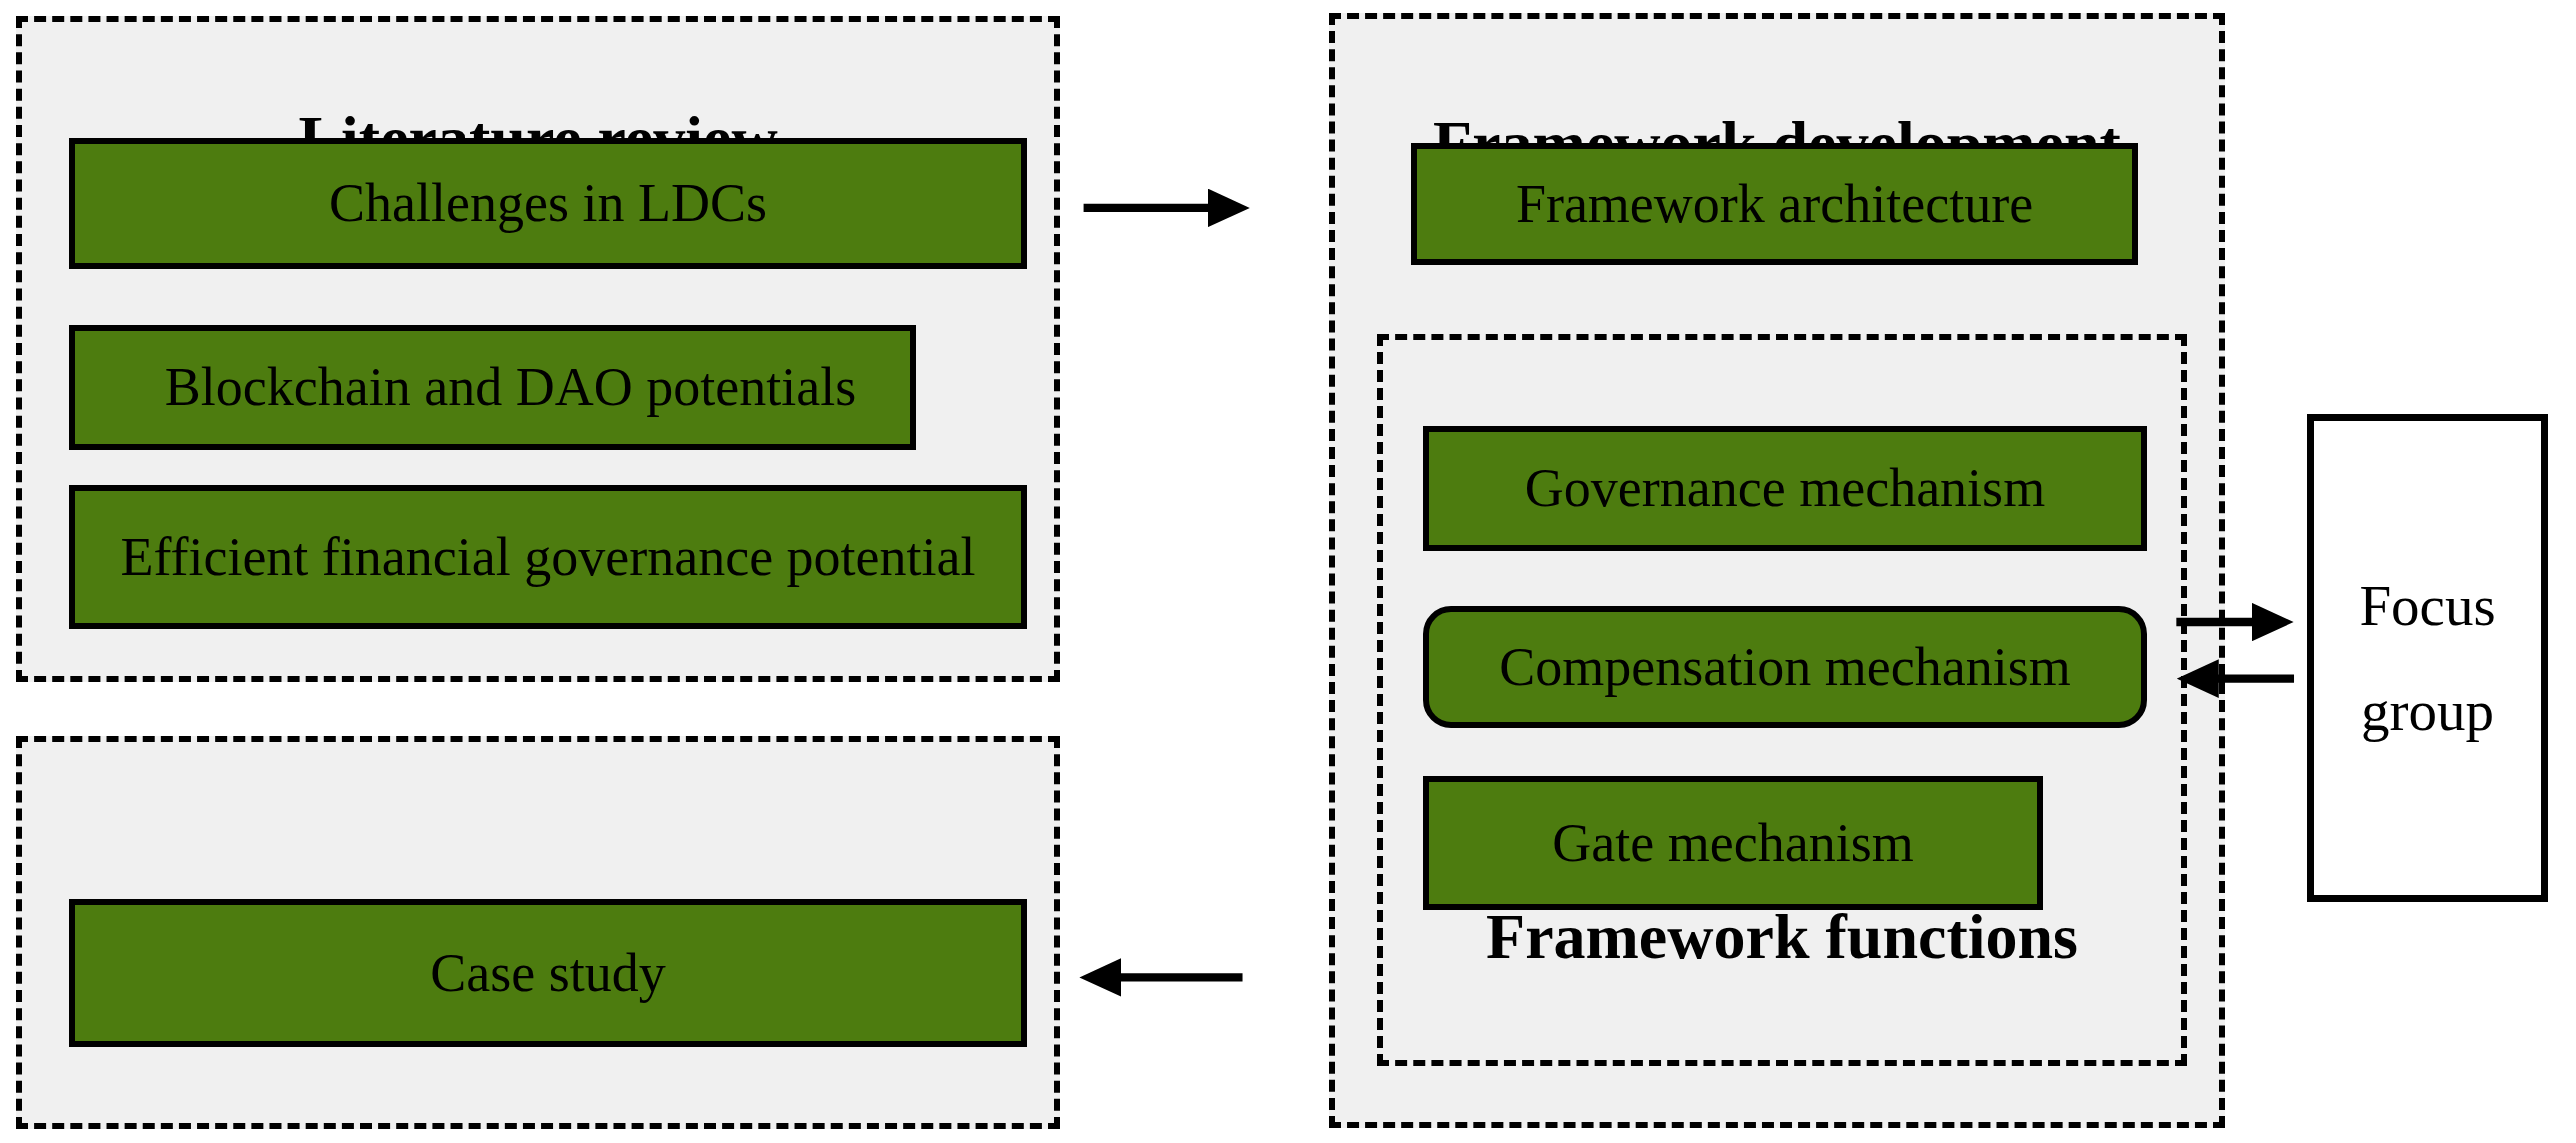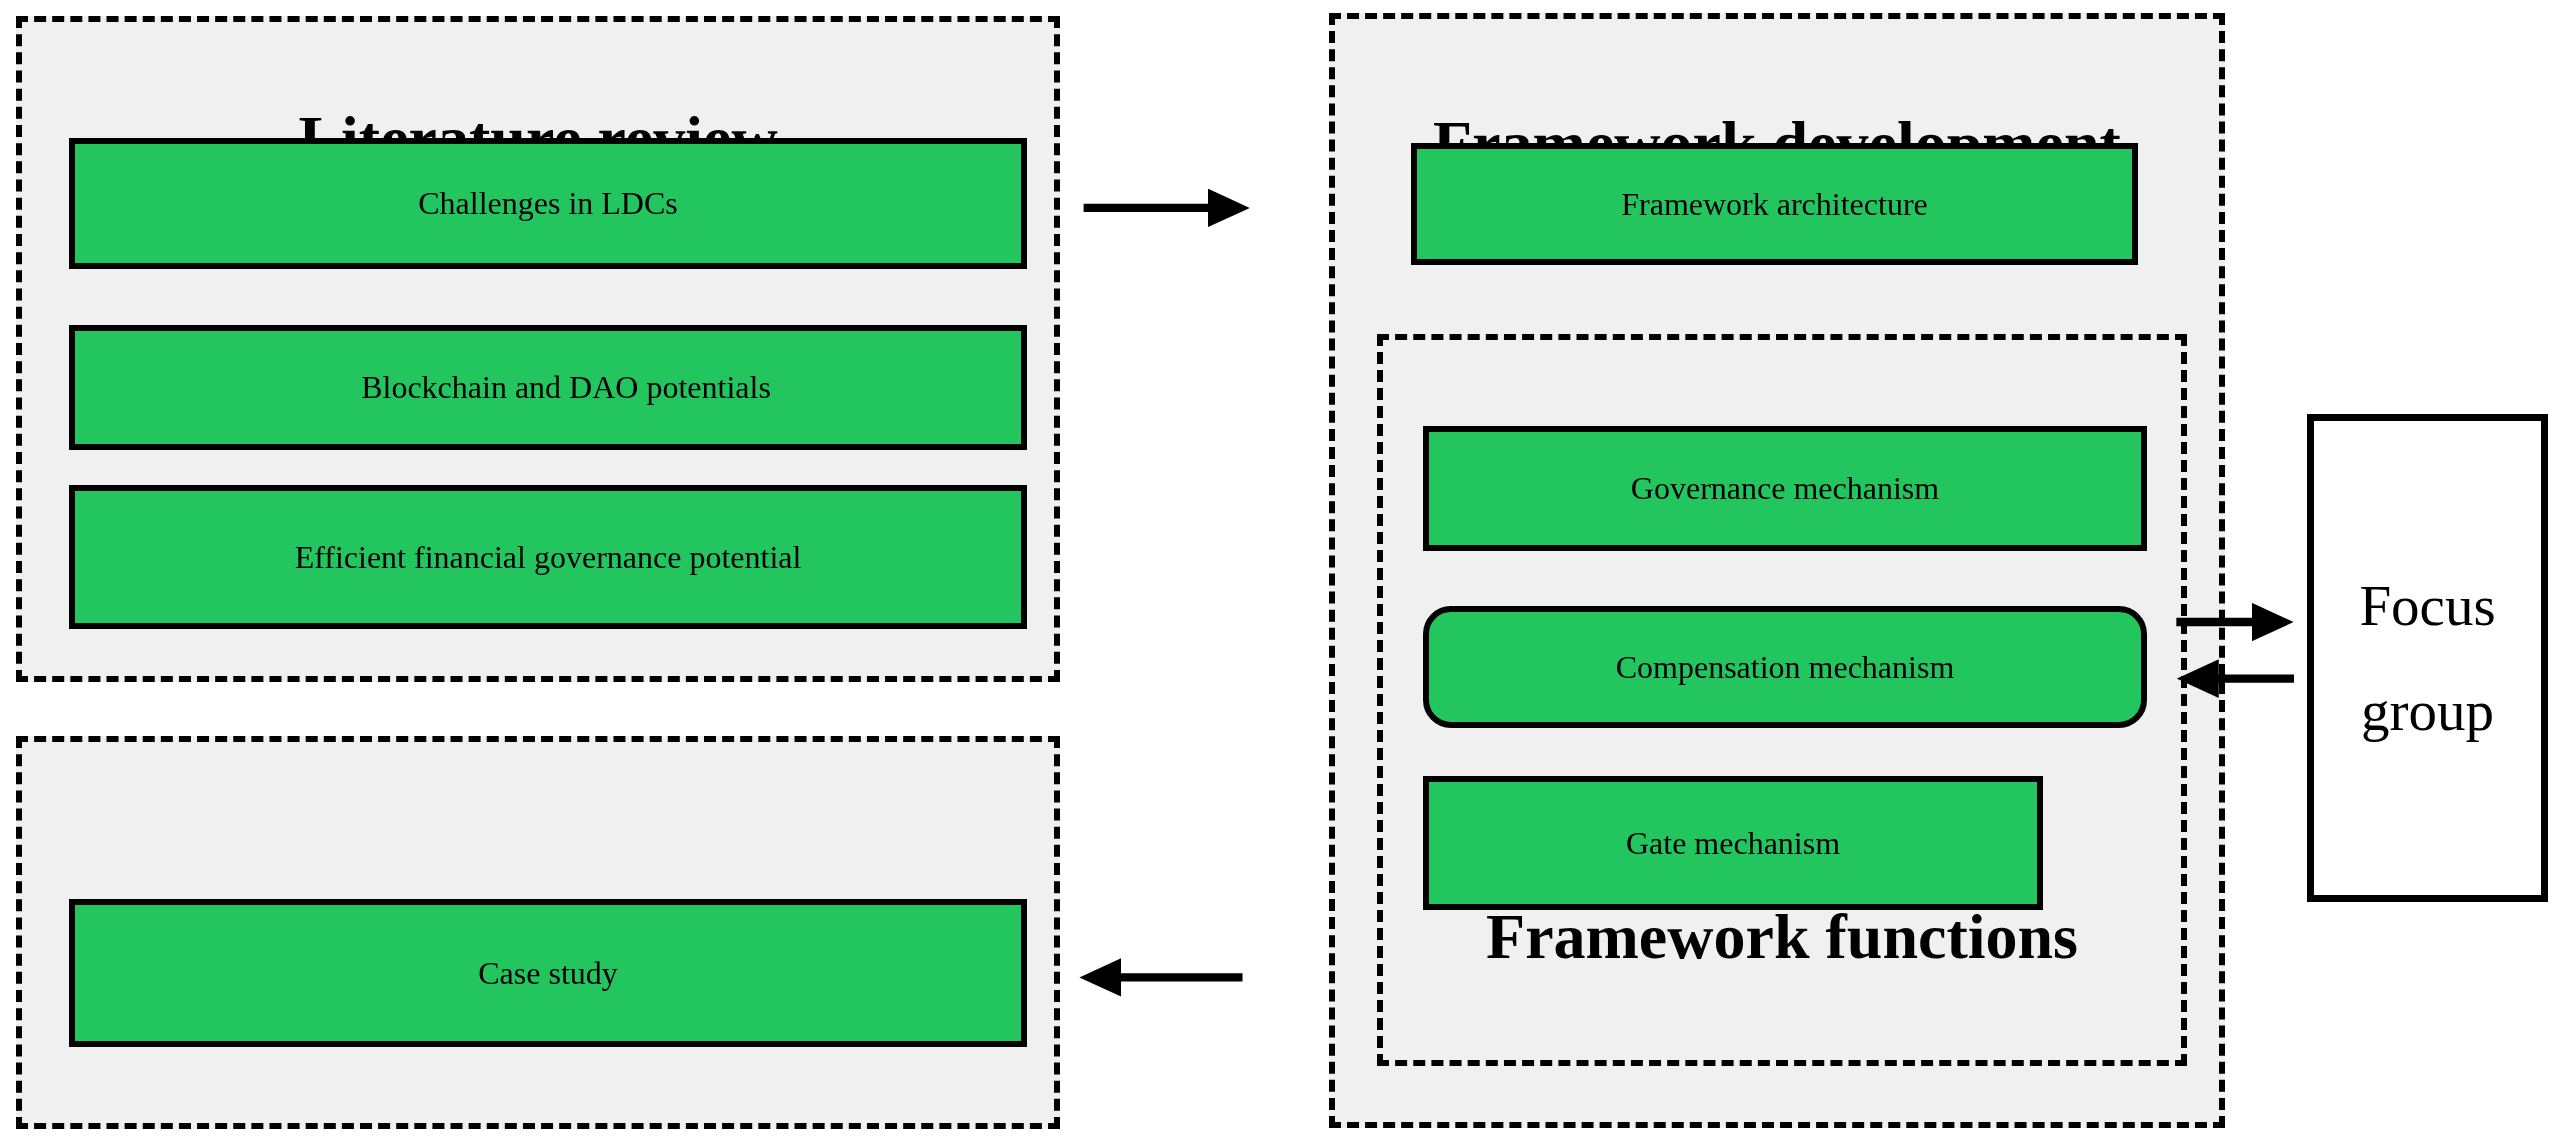--- a/index.html
+++ b/index.html
@@ -27,26 +27,26 @@
     right: 0;
     text-align: center;
     font-weight: bold;
     font-size: 64px;
     line-height: 1.1;
     white-space: nowrap;
   }
   .box {
     position: absolute;
     box-sizing: border-box;
-    background: #22c55e;
+    background: #4d7c0f;
     border: 6.9px solid #000000;
     display: flex;
     align-items: center;
     justify-content: center;
-    font-size: 32px;
+    font-size: 54px;
     line-height: 1.15;
     white-space: nowrap;
   }
   #focus-box {
     position: absolute;
     left: 2307px;
     top: 414px;
     width: 241px;
     height: 488px;
     box-sizing: border-box;
@@ -64,21 +64,21 @@
     left: 0;
     top: 0;
     width: 2576px;
     height: 1144px;
     pointer-events: none;
   }
   
   #lit-panel   { left: 16px;  top: 16px;  width: 1044px; height: 666px; }
   #lit-title   { top: 29px; }
   #lit-box-0   { left: 47px; top: 116px; width: 958px; height: 131px; }
-  #lit-box-1   { left: 47px; top: 303px; width: 958px; height: 125px; padding-left: 36px; }
+  #lit-box-1   { left: 47px; top: 303px; width: 847px; height: 125px; padding-left: 36px; }
   #lit-box-2   { left: 47px; top: 463px; width: 958px; height: 144px; }
   
   #eval-panel  { left: 16px;  top: 736px; width: 1044px; height: 393px; }
   #eval-title  { top: 47px; }
   #eval-box-0  { left: 47px; top: 157px; width: 958px; height: 148px; }
   
   #dev-panel   { left: 1316px; top: 13px; width: 896px; height: 1115px; margin-left: 13px; }
   #dev-title   { top: 37px; }
   #dev-arch    { left: 76px; top: 124px; width: 727px; height: 122px; }
   #func-panel  { left: 42px;  top: 315px; width: 810px; height: 732px; }

